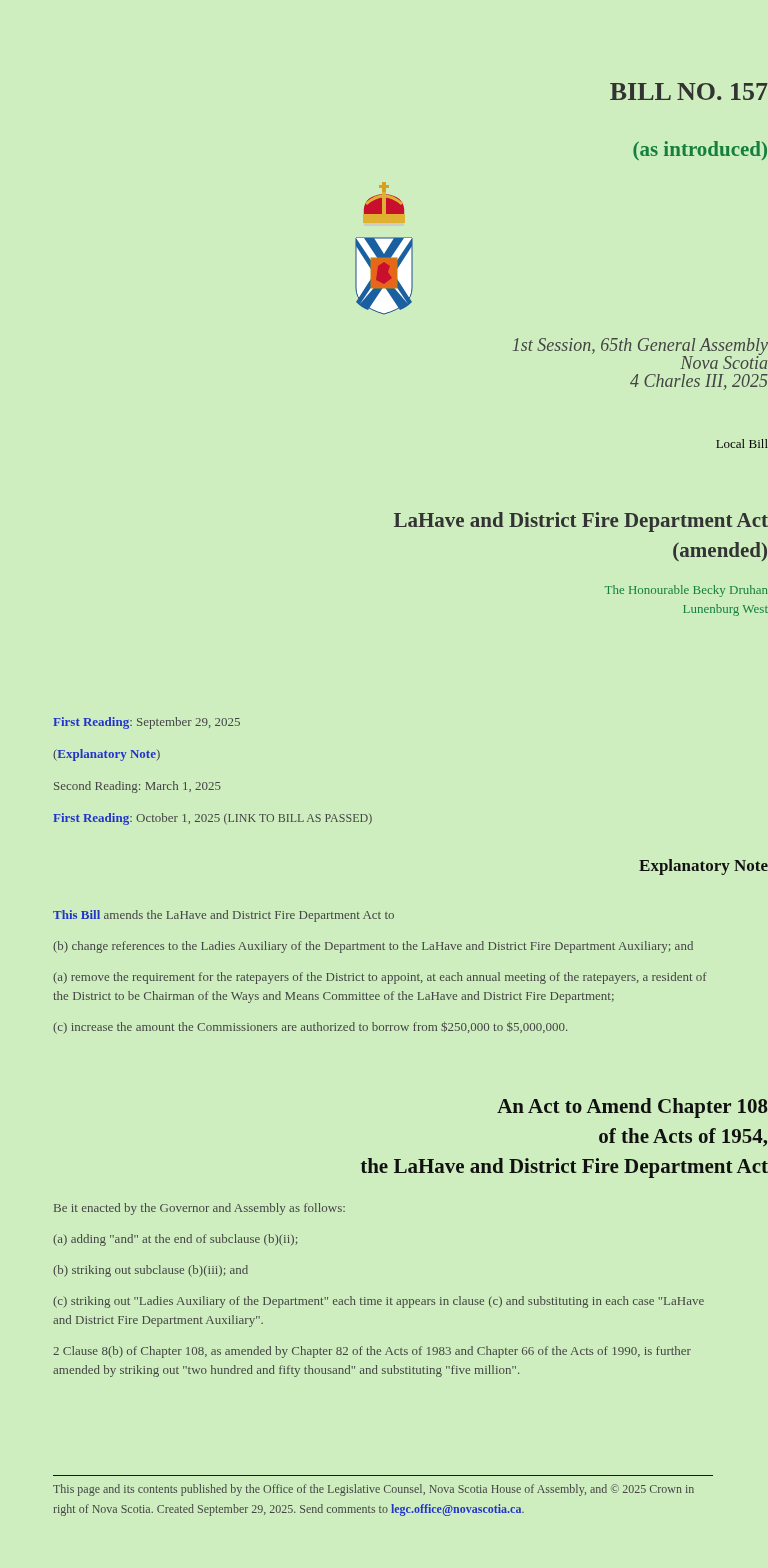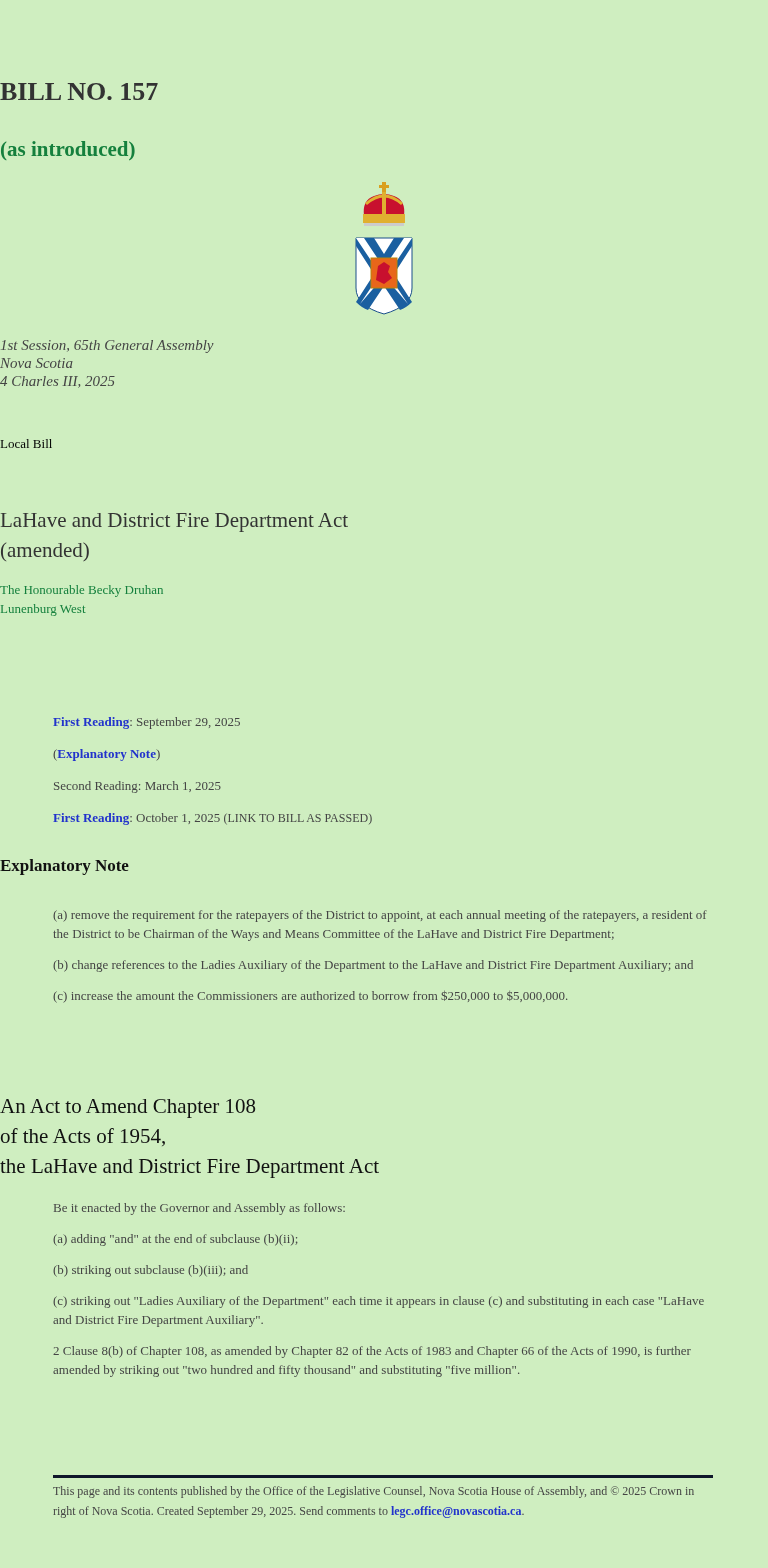--- a/index.html
+++ b/index.html
@@ -5,37 +5,37 @@
   html, body { margin: 0; padding: 0; }
   body {
     width: 768px; height: 1568px;
     background: #cfeec0;
     color: #333333;
     font-family: "Liberation Serif", serif;
     font-size: 13px;
     position: relative;
     overflow: hidden;
   }
-  .center { text-align: left; }
+  .center { text-align: right; }
   .abs { position: absolute; left: 0; right: 0; }
   .bill-no { top: 77px; font-size: 26px; font-weight: bold; color: #333; }
   .as-intro { top: 137px; font-size: 21px; font-weight: bold; color: #15803d; }
   .crest { top: 180px; left: 354px; width: 60px; height: 138px; position: absolute; }
-  .session { top: 336px; font-style: italic; font-size: 15px; line-height: 18px; color: #444; }
+  .session { top: 336px; font-style: italic; font-size: 18px; line-height: 18px; color: #444; }
   .local { top: 436px; font-size: 13px; color: #000000; }
-  .act-title { top: 505px; font-size: 21px; font-weight: normal; line-height: 30px; color: #333; }
+  .act-title { top: 505px; font-size: 21px; font-weight: bold; line-height: 30px; color: #333; }
   .sponsor { top: 580px; font-size: 13px; line-height: 19px; color: #15803d; }
   .readings { position: absolute; left: 53px; top: 713px; width: 660px; }
   .readings p { margin: 0 0 14px 0; line-height: 18px; color: #444; }
   a, .link { color: #2233cc; text-decoration: none; font-weight: bold; }
   .expl-head { top: 856px; font-size: 17px; font-weight: bold; color: #111; }
   .body-text { position: absolute; left: 53px; width: 660px; }
   .body-text p { margin: 0 0 12px 0; line-height: 19px; color: #444; }
-  .amend-title { top: 1091px; font-size: 21px; font-weight: normal; line-height: 30px; color: #111; }
-  .footer { position: absolute; left: 53px; top: 1475px; width: 660px; border-top: 3px solid #0f172a; padding-top: 3px; font-size: 12px; line-height: 20px; color: #444; }
+  .amend-title { top: 1091px; font-size: 21px; font-weight: bold; line-height: 30px; color: #111; }
+  .footer { position: absolute; left: 53px; top: 1475px; width: 660px; border-top: 1px solid #0f172a; padding-top: 3px; font-size: 12px; line-height: 20px; color: #444; }
   .num { color: #2233cc; font-weight: bold; }
 </style>
 </head>
 <body>
 
 <div class="abs center bill-no">BILL NO. 157</div>
 <div class="abs center as-intro">(as introduced)</div>
 
 <svg class="crest" viewBox="0 0 60 138">
 
@@ -75,22 +75,23 @@
 <div class="readings">
   <p><a href="#">First Reading</a><span>: September 29, 2025</span></p>
   <p><span>(</span><a href="#">Explanatory Note</a><span>)</span></p>
   <p>Second Reading: March 1, 2025</p>
   <p><a href="#">First Reading</a><span>: October 1, 2025 </span><span style="font-size:12px">(LINK TO BILL AS PASSED)</span></p>
 </div>
 
 <div class="abs center expl-head">Explanatory Note</div>
 
 <div class="body-text" style="top:905px">
+  <p><a href="#">This Bill</a><span> amends the LaHave and District Fire Department Act to</span></p>
+  <p>(b) change references to the Ladies Auxiliary of the Department to the LaHave and District Fire Department Auxiliary; and</p>
   <p>(a) remove the requirement for the ratepayers of the District to appoint, at each annual meeting of the ratepayers, a resident of the District to be Chairman of the Ways and Means Committee of the LaHave and District Fire Department;</p>
-  <p>(b) change references to the Ladies Auxiliary of the Department to the LaHave and District Fire Department Auxiliary; and</p>
   <p>(c) increase the amount the Commissioners are authorized to borrow from $250,000 to $5,000,000.</p>
 </div>
 
 <div class="abs center amend-title">
   <div>An Act to Amend Chapter 108</div>
   <div>of the Acts of 1954,</div>
   <div>the LaHave and District Fire Department Act</div>
 </div>
 
 <div class="body-text" style="top:1198px">

